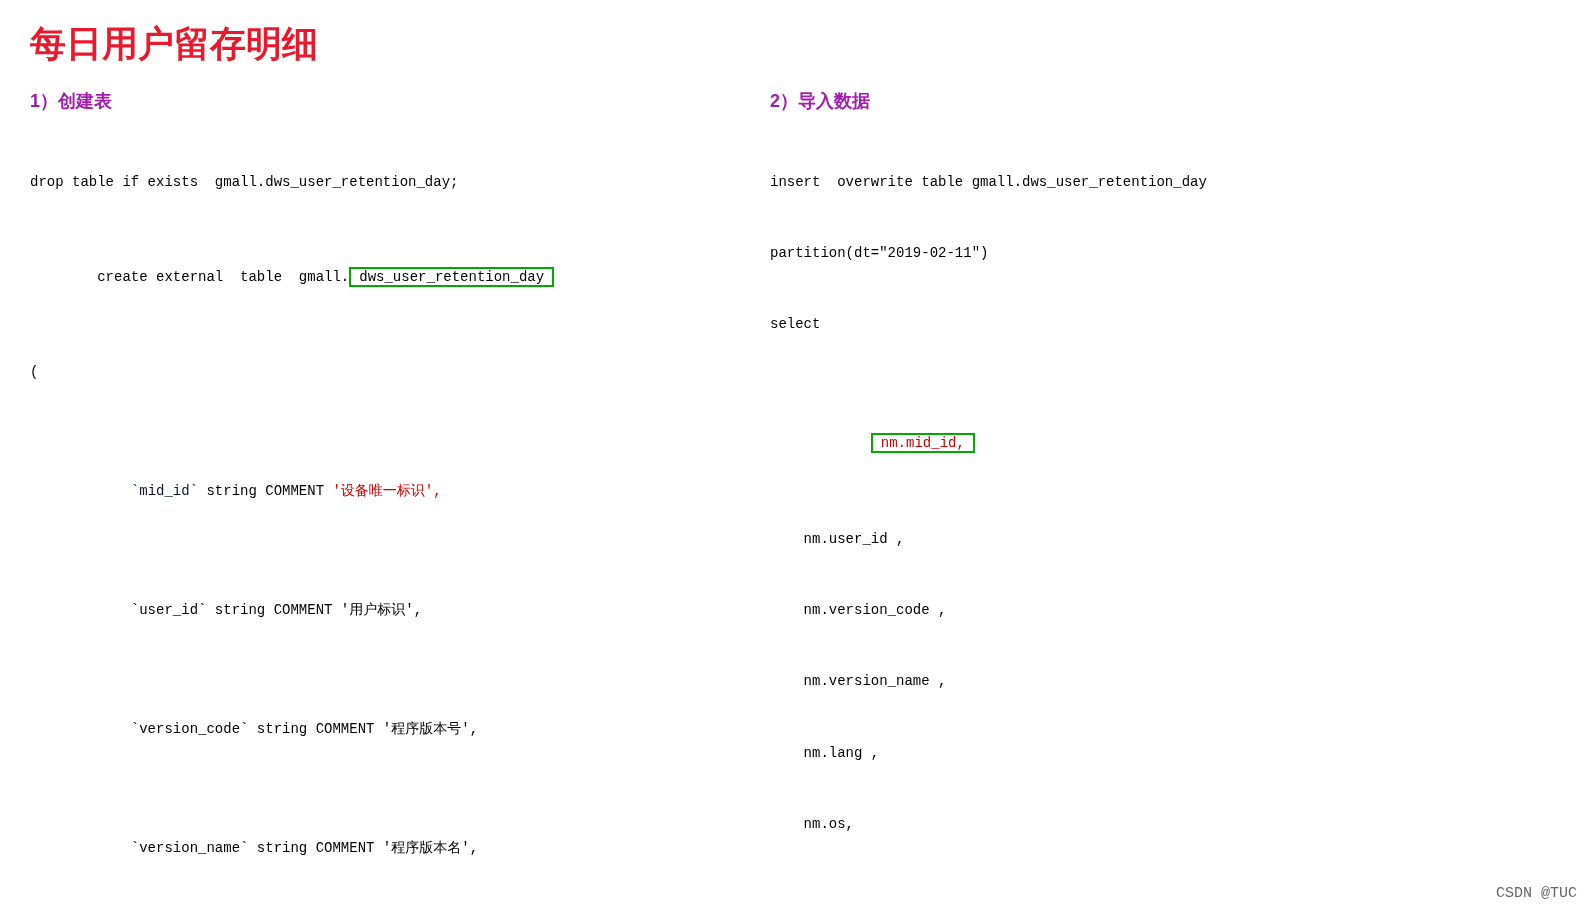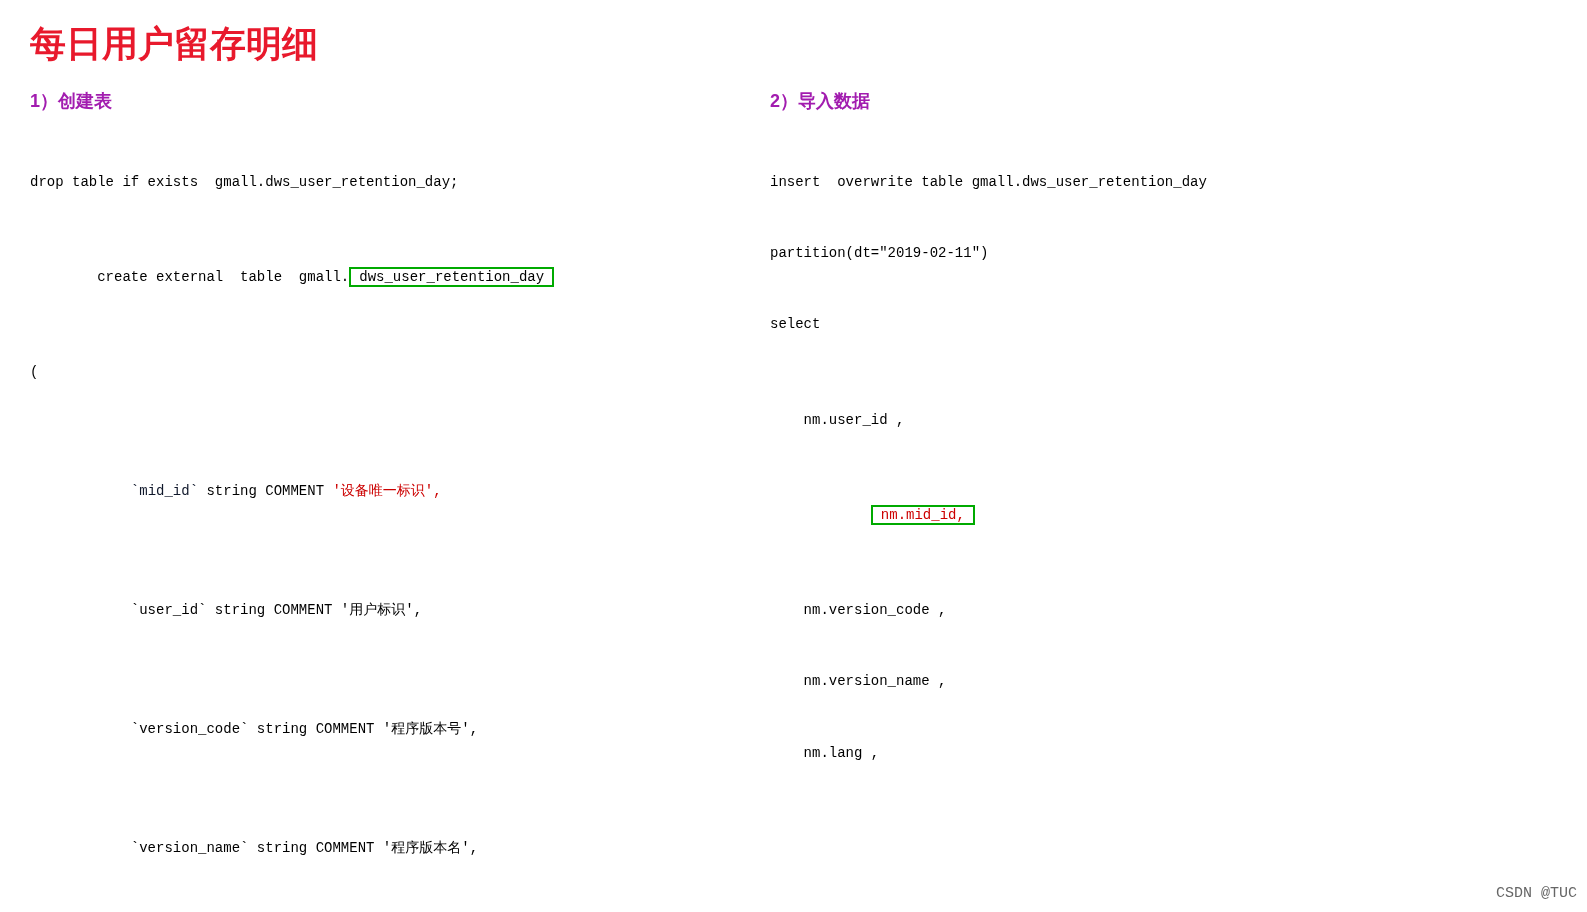--- a/index.html
+++ b/index.html
@@ -111,27 +111,28 @@
     </div>
   </div>
 
   <div class="right-panel">
     <div class="section-title">2）导入数据</div>
     <div class="code-block">
       <span class="code-line">insert  overwrite table gmall.dws_user_retention_day</span>
       <span class="code-line">partition(dt="2019-02-11")</span>
       <span class="code-line">select</span>
       
-      <span class="code-line">&nbsp;&nbsp;&nbsp;&nbsp;nm.user_id ,</span>
       <span class="code-line">
         &nbsp;&nbsp;&nbsp;&nbsp;<span class="highlight-box" style="color:#cc0000">nm.mid_id,</span>
       </span>
+      <span class="code-line">&nbsp;&nbsp;&nbsp;&nbsp;nm.user_id ,</span>
       <span class="code-line">&nbsp;&nbsp;&nbsp;&nbsp;nm.version_code ,</span>
       <span class="code-line">&nbsp;&nbsp;&nbsp;&nbsp;nm.version_name ,</span>
       <span class="code-line">&nbsp;&nbsp;&nbsp;&nbsp;nm.lang ,</span>
+      <span class="code-line">&nbsp;&nbsp;&nbsp;&nbsp;nm.os,</span>
       
       
       
       
       
       
       
       
       
       

